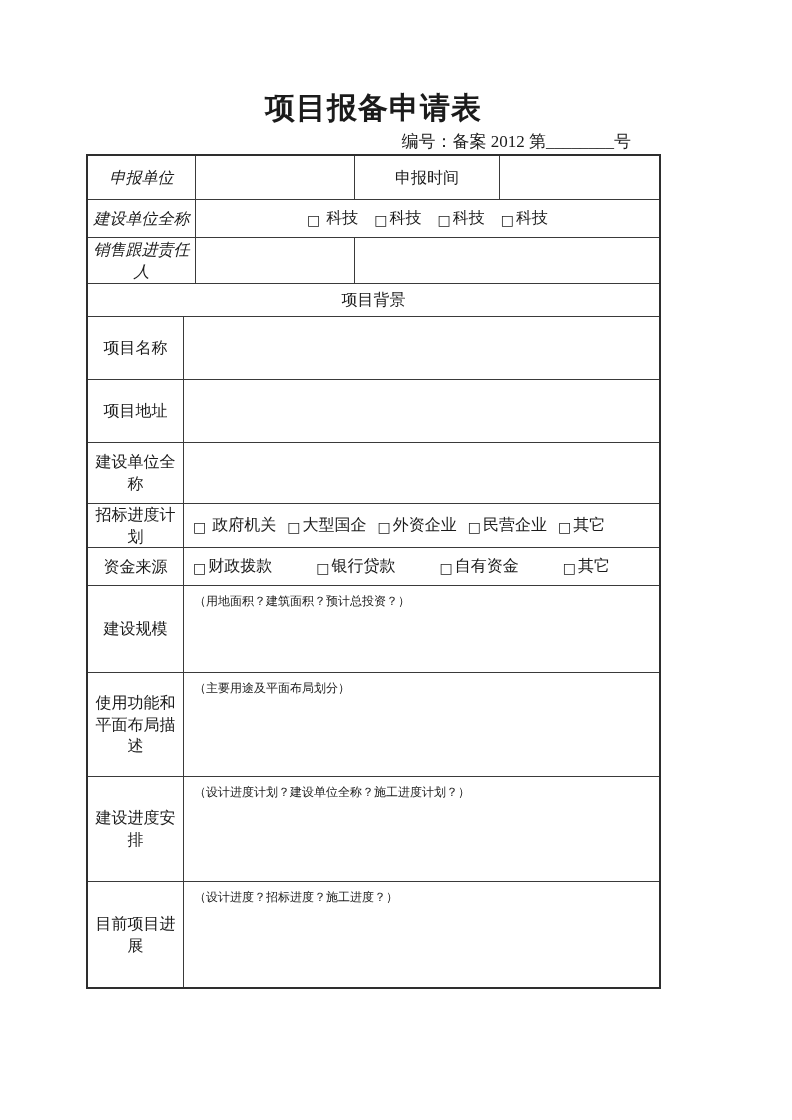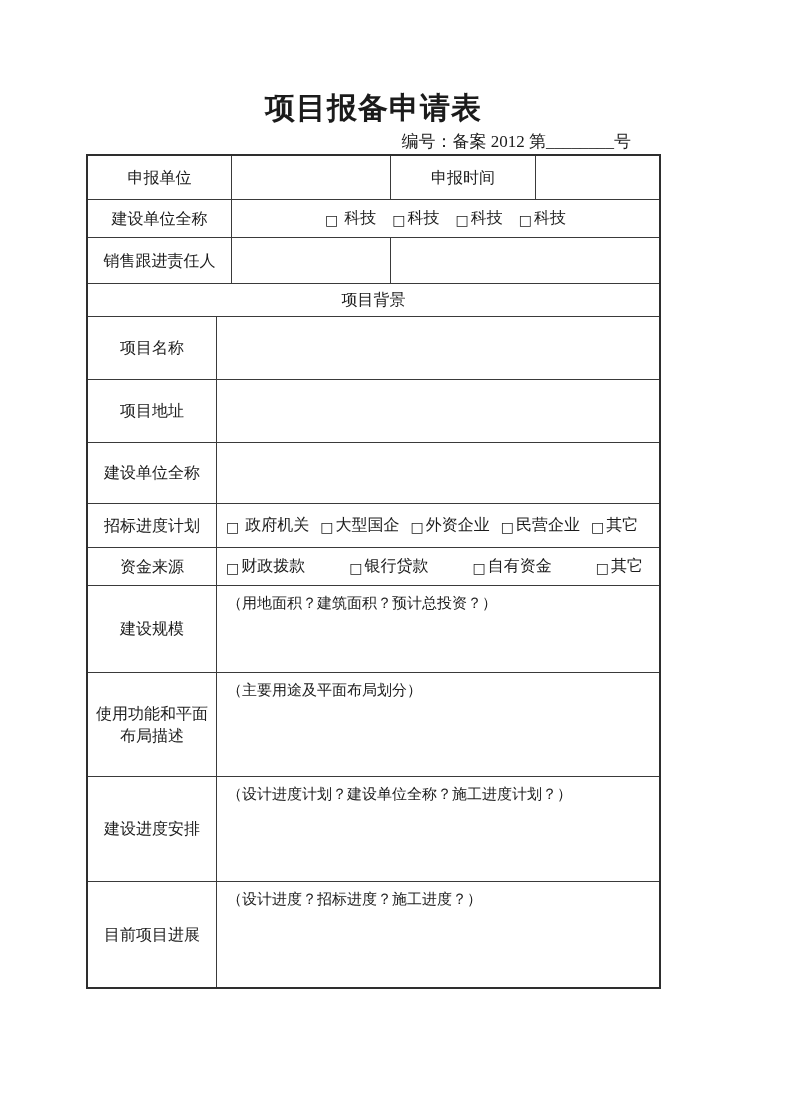--- a/index.html
+++ b/index.html
@@ -21,43 +21,43 @@
     border:2.5px solid #2e2e2e;background:#ffffff;
   }
   .row{display:flex;border-bottom:1.5px solid #3a3a3a;box-sizing:border-box;}
   .row:last-child{border-bottom:none;}
   .cell{
     border-right:1.5px solid #3a3a3a;box-sizing:border-box;
     display:flex;align-items:center;justify-content:center;
     font-size:16px;text-align:center;padding:0 4px;
   }
   .cell:last-child{border-right:none;}
-  .uw{width:144px;flex:none;}     
+  .uw{width:108px;flex:none;font-style:italic;}     
   .mw1{width:159px;flex:none;}    
   .mw2{width:145px;flex:none;}    
-  .lw{width:129px;flex:none;}     
+  .lw{width:96px;flex:none;}     
   .flex1{flex:1 1 auto;}
   
   .rh1{height:44px}.rh2{height:38px}.rh3{height:46px}.rhsec{height:33px}
   .rh-a{height:63px}.rh-b{height:63px}.rh-c{height:61px}
   .rh-d{height:44px}.rh-e{height:38px}
   .rh-f{height:87px}.rh-g{height:104px}.rh-h{height:105px}.rh-i{height:105px}
   .sec{font-size:16px;}
   .opts{display:flex;align-items:center;justify-content:center;gap:16px;}
   .opts-left{justify-content:flex-start;padding-left:9px;}
   .gap-narrow{gap:11px;}
   .gap-wide{gap:44px;}
   .opt{display:inline-flex;align-items:center;white-space:pre;}
   .box{
     font-family:"DejaVu Sans","Liberation Sans",sans-serif;
     font-size:14px;line-height:1;margin-right:2px;position:relative;top:1px;
   }
   .hintcell{align-items:flex-start;justify-content:flex-start;
     text-align:left;padding:8px 10px;}
-  .hint{font-size:15px;line-height:1.3;white-space:pre-wrap;}
+  .hint{font-size:12px;line-height:1.3;white-space:pre-wrap;}
   .labelcell{line-height:1.35;}
   .value-cell{cursor:text;}
 </style>
 </head>
 <body>
 
 <div class="content">
 
   <h1 class="title">项目报备申请表</h1>
 

